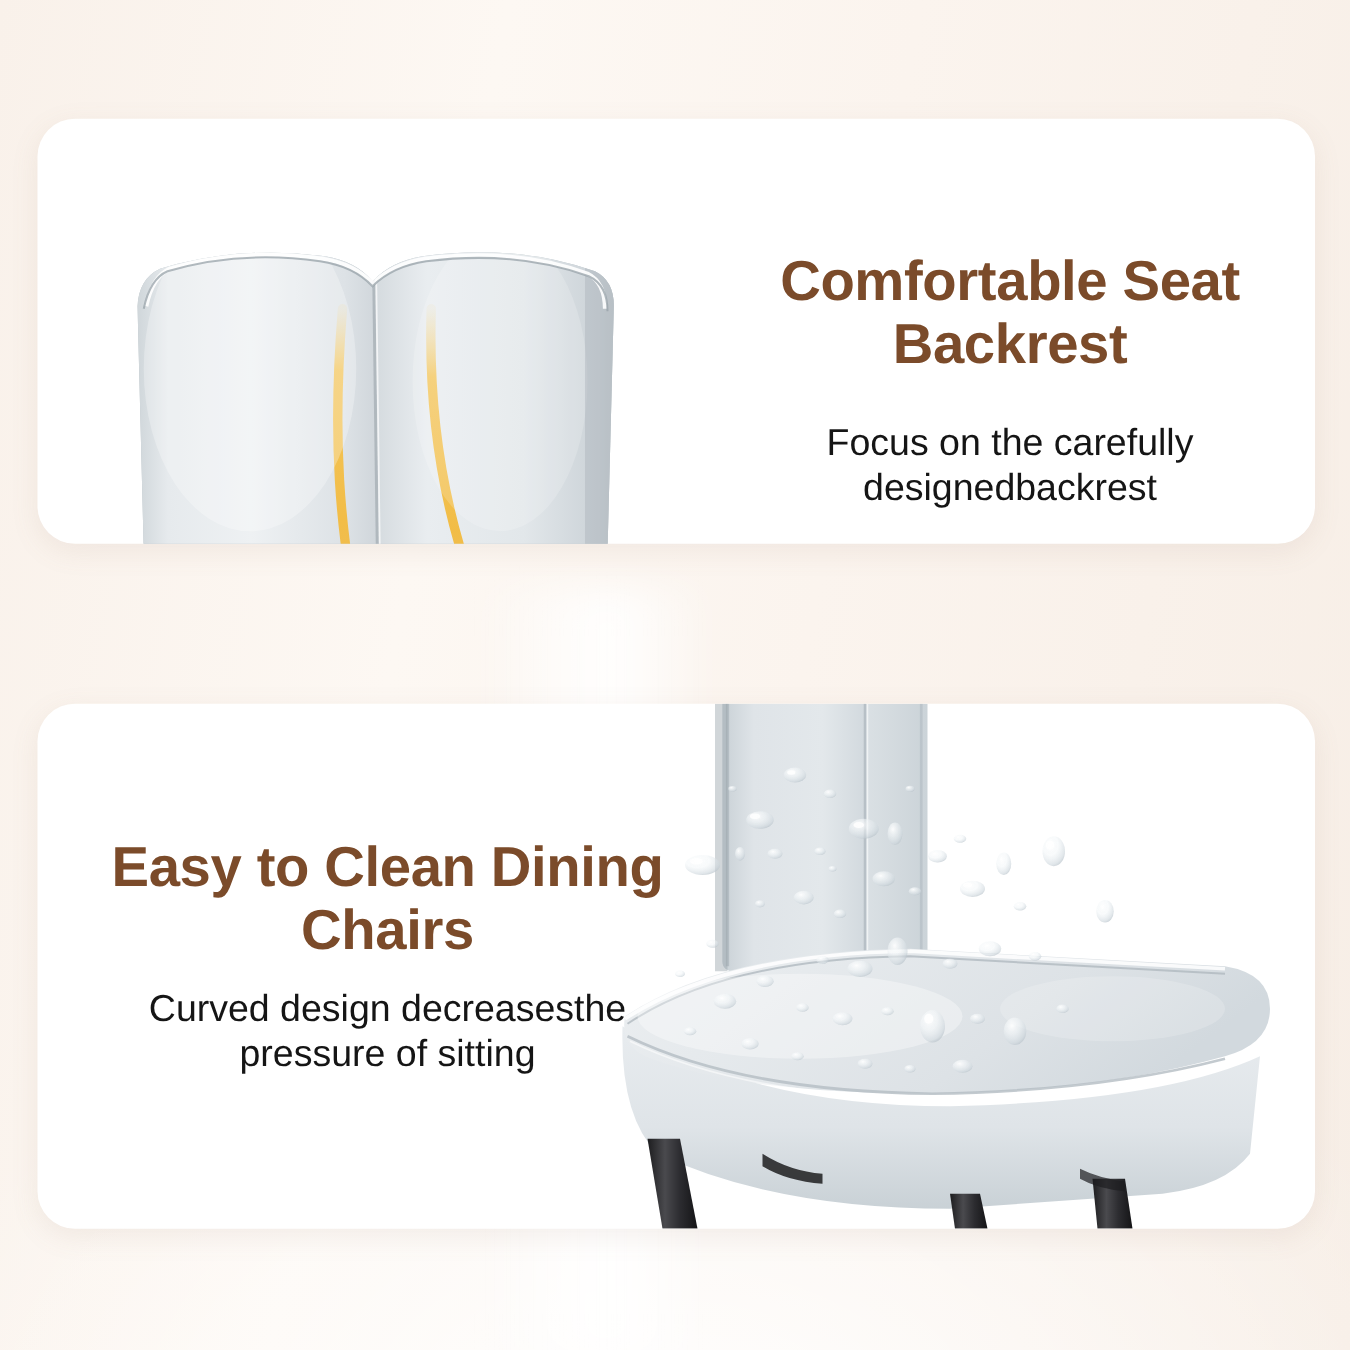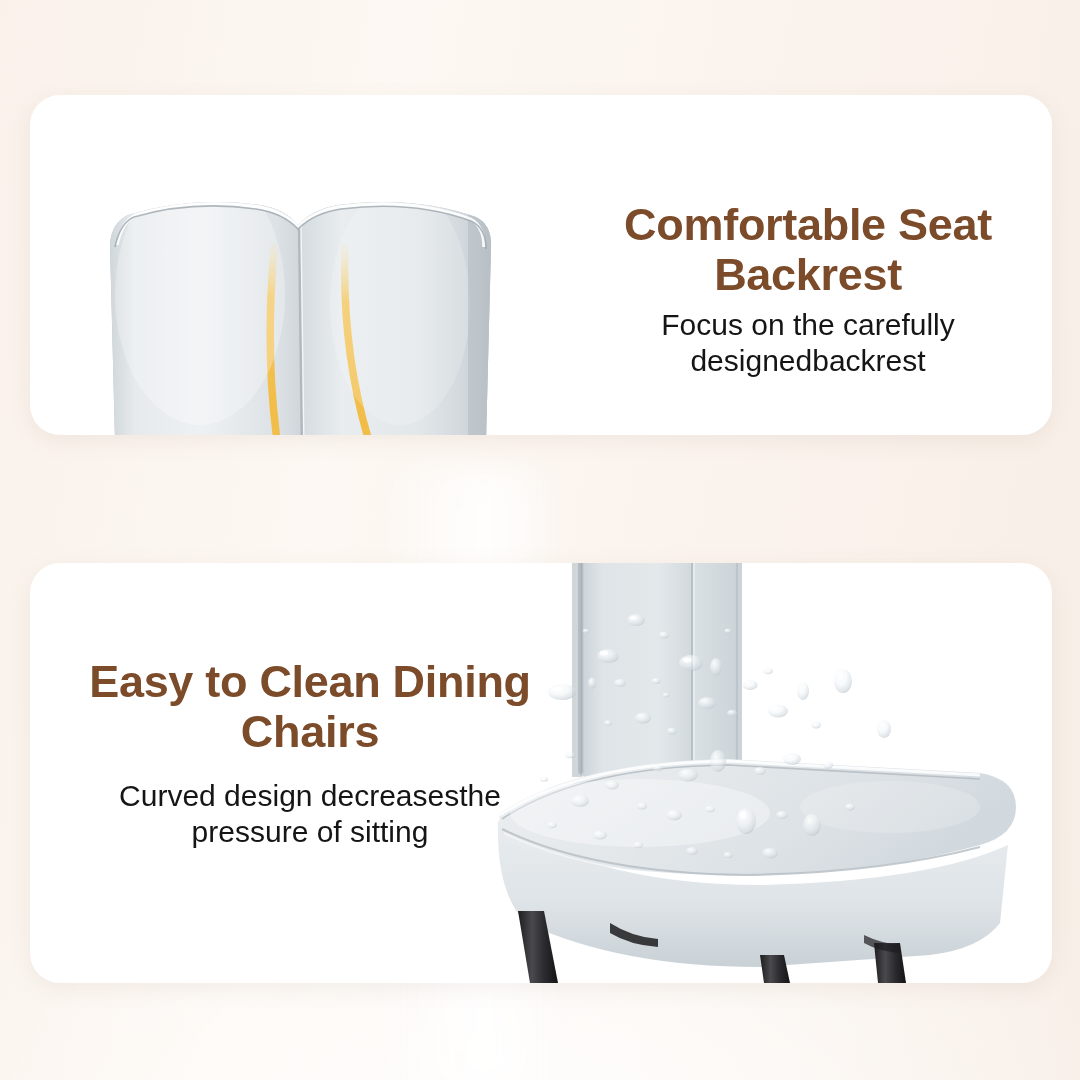--- a/index.html
+++ b/index.html
@@ -75,28 +75,28 @@
     line-height: 1.22;
     margin: 0;
   }
 
   #top-text {
     left: 528px;
     top: 105px;
     width: 500px;
   }
   #top-text .headline { font-size: 45px; }
-  #top-text .subtext  { font-size: 30px; margin-top: 6px; }
+  #top-text .subtext  { font-size: 30px; margin-top: 36px; }
 
   #bottom-text {
     left: 30px;
     top: 94px;
     width: 500px;
   }
-  #bottom-text .headline { font-size: 45px; }
+  #bottom-text .headline { font-size: 45px; margin-top: 12px; }
   #bottom-text .subtext  { font-size: 30px; margin-top: 20px; }
 
   
   .photo {
     position: absolute;
     display: block;
   }
   #backrest-photo {
     left: 40px;
     top: 0px;

